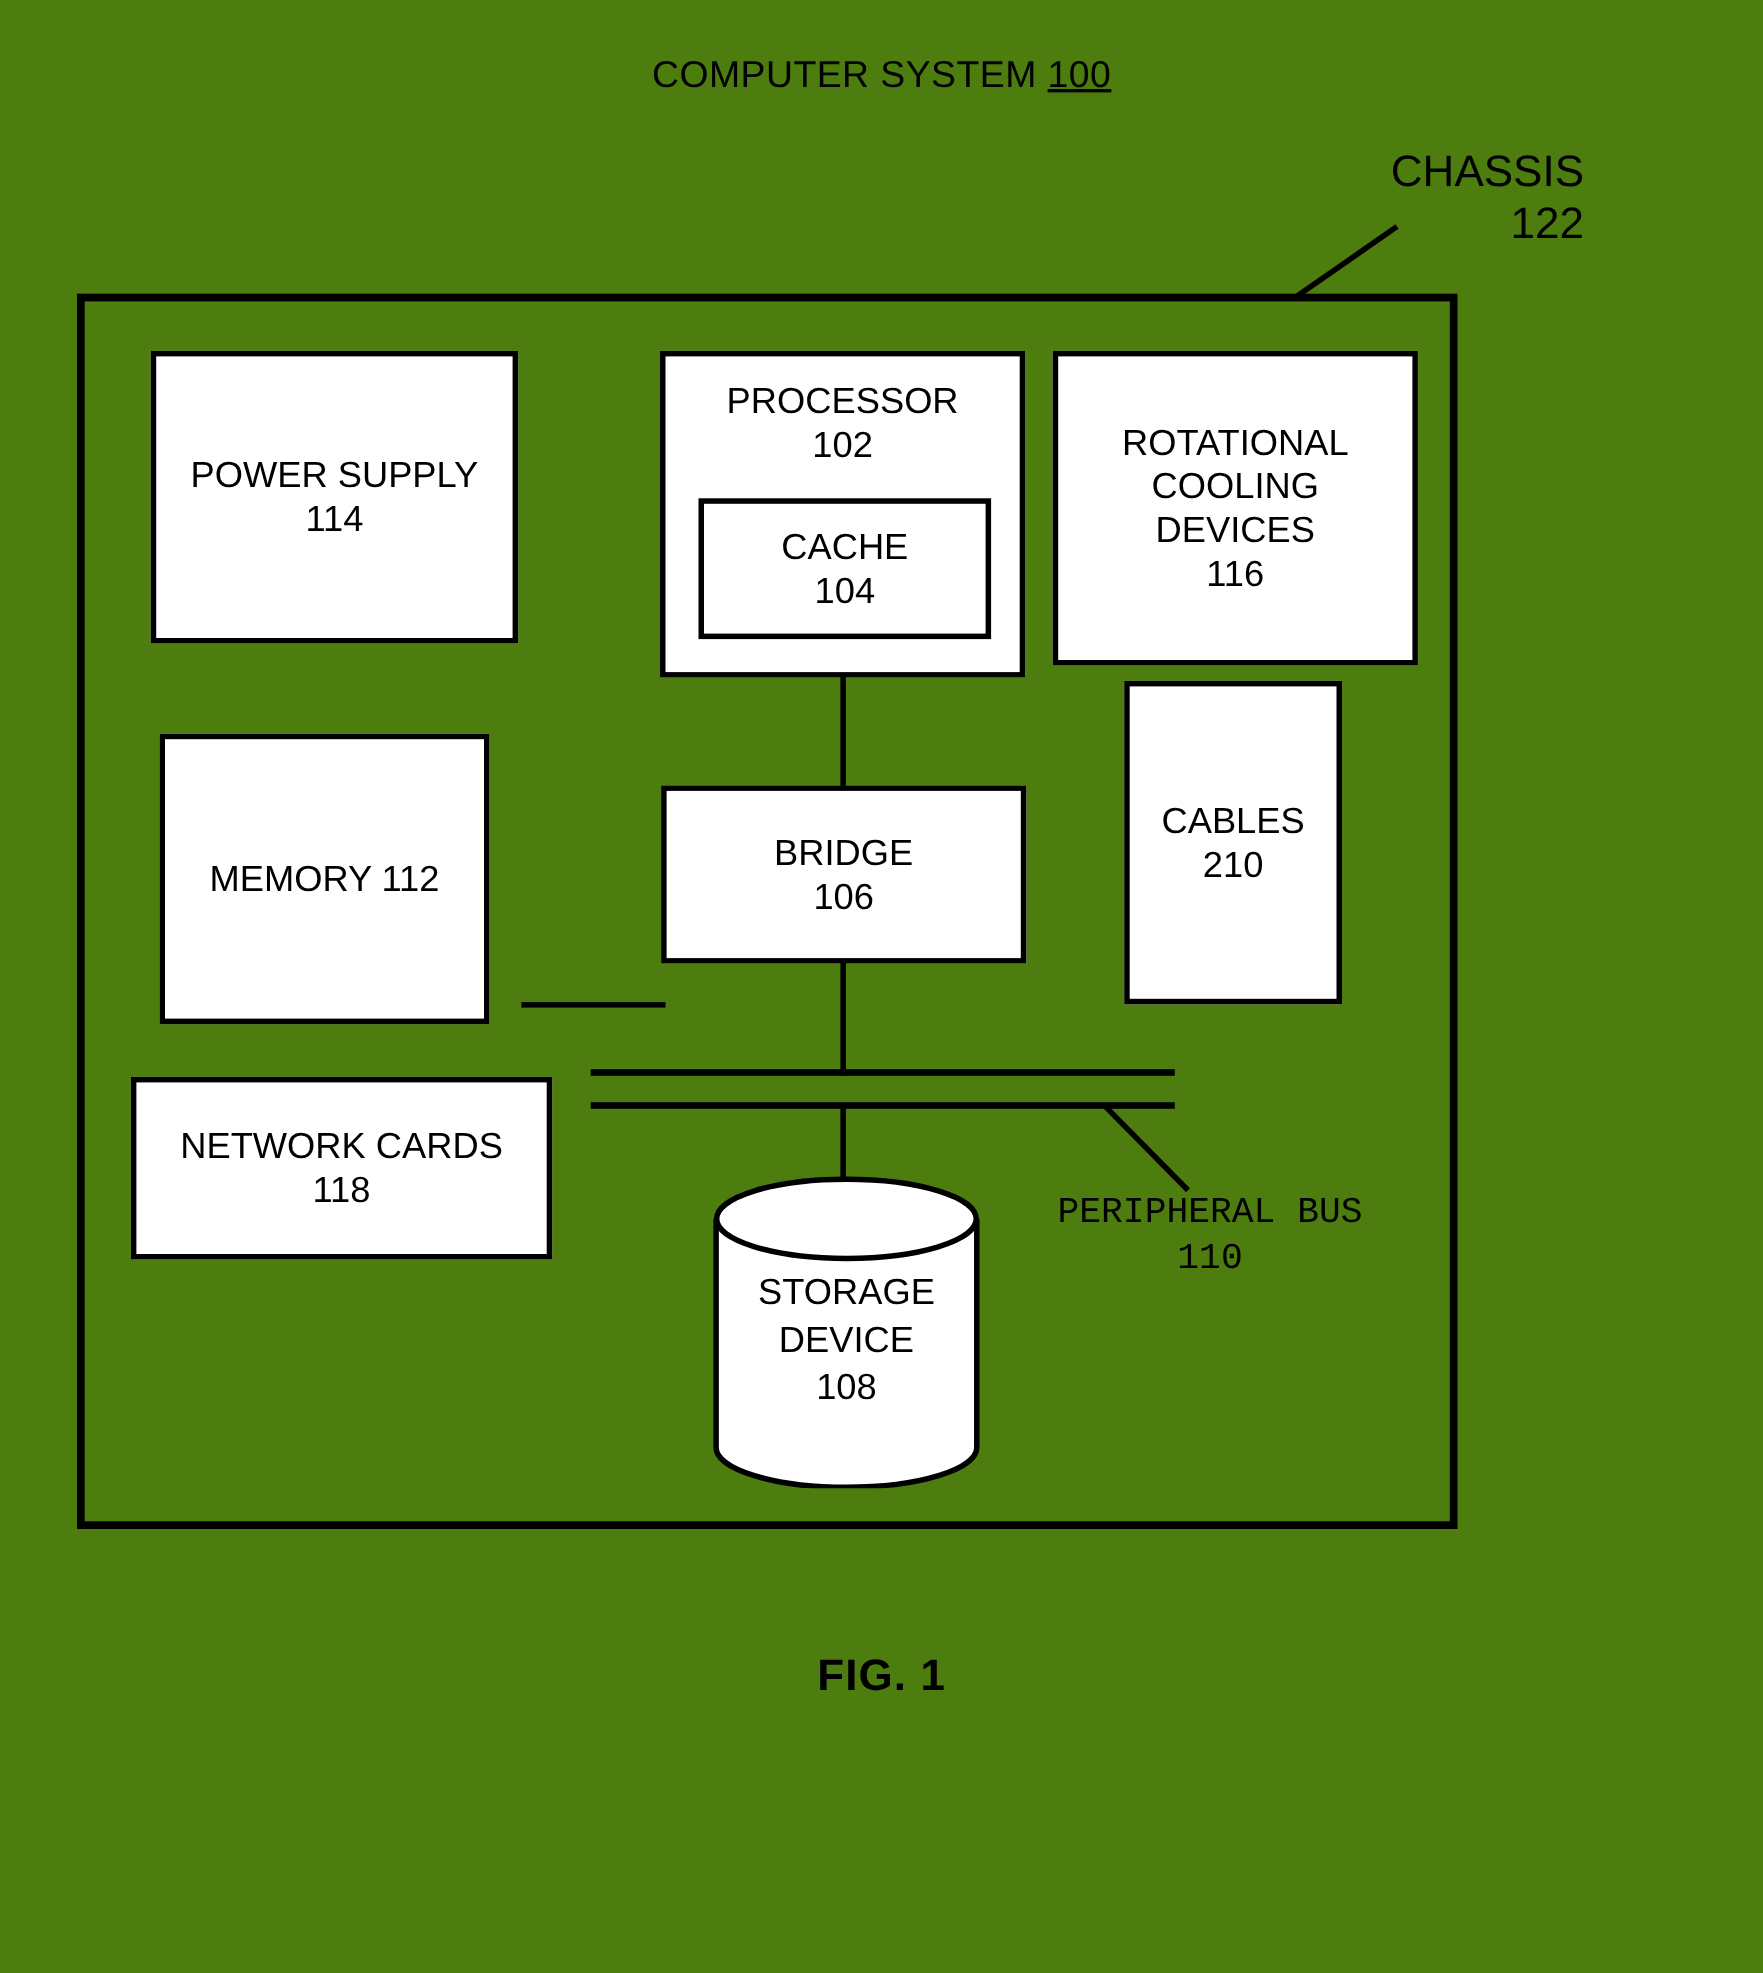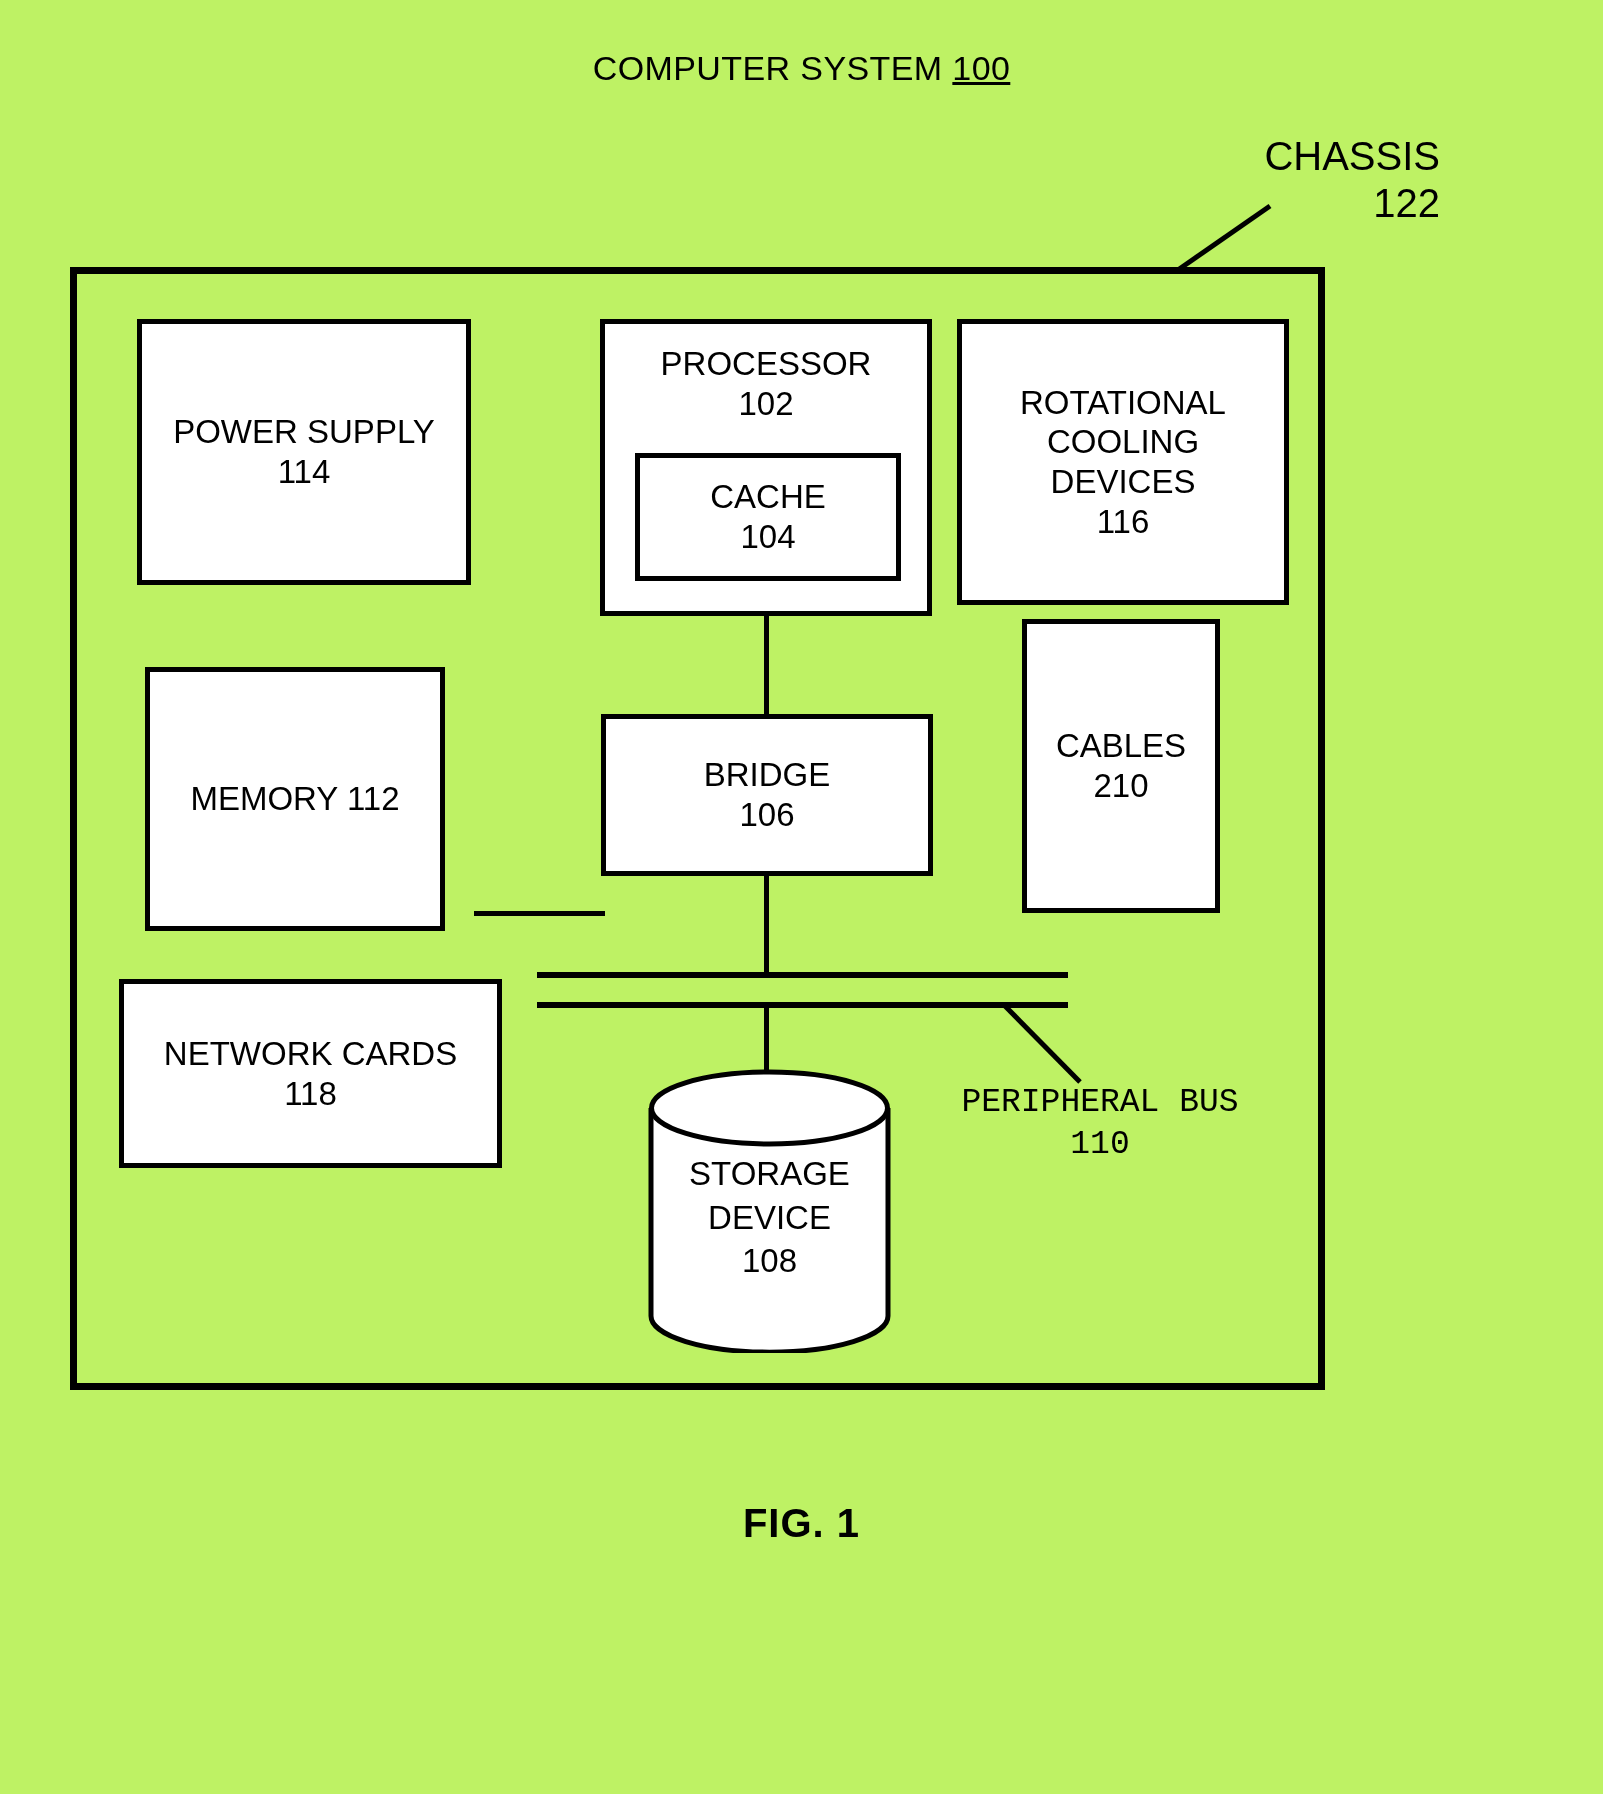--- a/index.html
+++ b/index.html
@@ -4,21 +4,21 @@
 <style>
   html, body {
     margin: 0;
     padding: 0;
     background: #ffffff;
   }
   #page {
     position: relative;
     width: 1603px;
     height: 1794px;
-    background: #bef264;
+    background: #4d7c0f;
     font-family: "Liberation Sans", sans-serif;
     color: #000000;
     overflow: hidden;
   }
   .txt {
     position: absolute;
     text-align: center;
     line-height: 1.18;
     color: #000;
     white-space: pre-line;
@@ -67,21 +67,21 @@
   }
 
   #box-power-supply { left: 137px;  top: 319px;  width: 334px; height: 266px; }
   #box-processor    { left: 600px;  top: 319px;  width: 332px; height: 297px;
                       align-items: flex-start; justify-content: center; padding-top: 20px; }
   #box-cache        { left: 635px;  top: 453px;  width: 266px; height: 128px; }
   #box-cooling      { left: 957px;  top: 319px;  width: 332px; height: 286px; }
   #box-memory       { left: 145px;  top: 667px;  width: 300px; height: 264px; }
   #box-bridge       { left: 601px;  top: 714px;  width: 332px; height: 162px; }
   #box-cables       { left: 1022px; top: 619px;  width: 198px; height: 294px; }
-  #box-network      { left: 119px;  top: 979px;  width: 383px; height: 189px; }
+  #box-network      { left: 119px;  top: 979px;  width: 383px; height: 166px; }
 
   .box .lbl { display: block; }
 
   
   .conn {
     position: absolute;
     background: #000;
   }
   
   #conn-proc-bridge { left: 764px; top: 613px; width: 5px;  height: 104px; }

